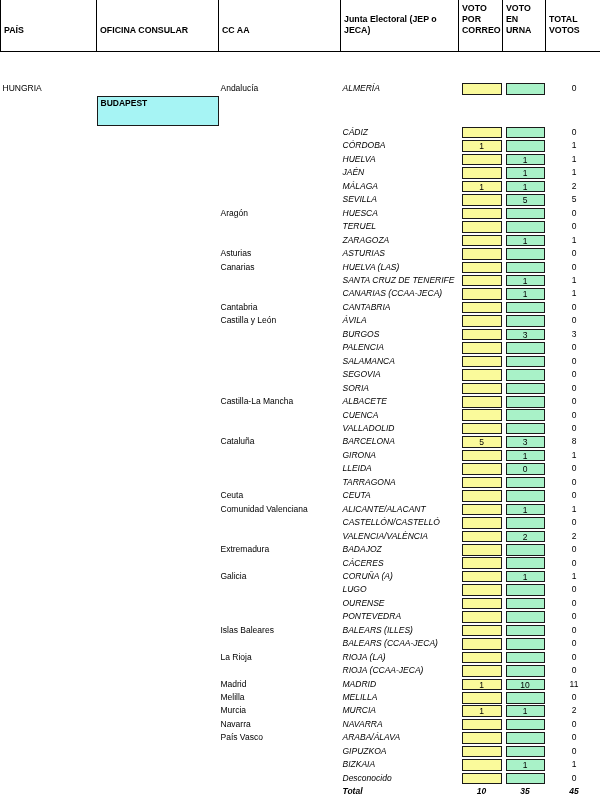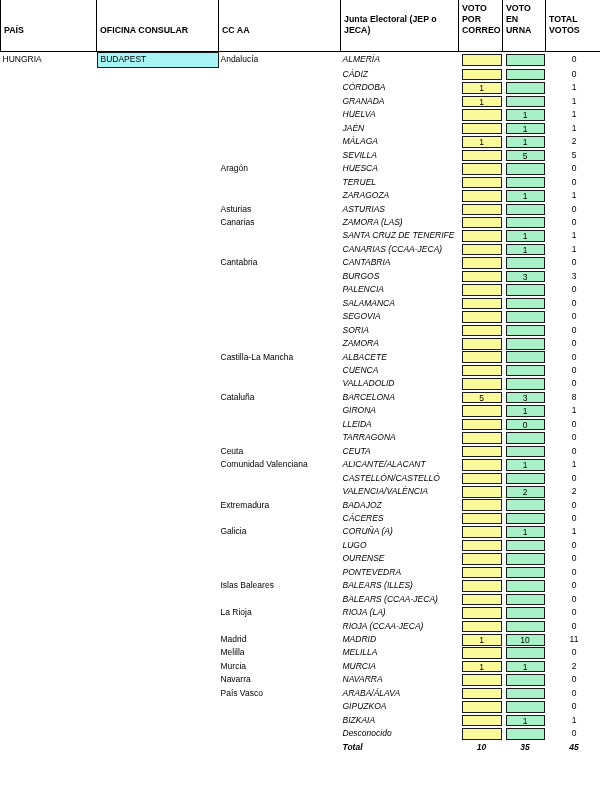--- a/index.html
+++ b/index.html
@@ -73,27 +73,28 @@
   td.urna div{background:#A9F2C8;}
   td.total{text-align:center;padding:0;}
 
   td.jep{padding-left:5px;font-style:italic;}
   td.ccaa{padding-left:3px;}
 
   
   .budapest{
     display:block;
     background:#A6F4F4;
-    font-weight:normal;
+    font-weight:bold;
     border:1.4px solid #1a1a1a;
     box-sizing:border-box;
-    height:16px;line-height:12px;
+    height:30px;line-height:12px;
     padding-left:3px;
     margin-left:-2px;
     margin-right:0px;
+    margin-top:44px;
   }
 
   
   tr.desconocido td, tr.totalrow td{height:13.45px;}
   tr.totalrow td{font-weight:bold;font-style:italic;}
   tr.totalrow td.total, tr.totalrow td.correo, tr.totalrow td.urna{text-align:center;}
   .blankcell{border:0;background:transparent;}
 </style>
 </head>
 <body>
@@ -157,33 +158,20 @@
           </td>
           <td class="urna">
             <div></div>
           </td>
           <td class="total lb rb">1</td>
         </tr>
         <tr class="data-row">
           <td class="lb"></td>
           <td></td>
           <td class="ccaa lb"></td>
-          <td class="jep lb">GRANADA</td>
-          <td class="correo lb">
-            <div>1</div>
-          </td>
-          <td class="urna">
-            <div></div>
-          </td>
-          <td class="total lb rb">1</td>
-        </tr>
-        <tr class="data-row">
-          <td class="lb"></td>
-          <td></td>
-          <td class="ccaa lb"></td>
           <td class="jep lb">HUELVA</td>
           <td class="correo lb">
             <div></div>
           </td>
           <td class="urna">
             <div>1</div>
           </td>
           <td class="total lb rb">1</td>
         </tr>
         <tr class="data-row">
@@ -274,21 +262,21 @@
           </td>
           <td class="urna tb">
             <div></div>
           </td>
           <td class="total lb rb tb">0</td>
         </tr>
         <tr class="data-row">
           <td class="lb"></td>
           <td></td>
           <td class="ccaa lb tb">Canarias</td>
-          <td class="jep lb tb">ZAMORA (LAS)</td>
+          <td class="jep lb tb">HUELVA (LAS)</td>
           <td class="correo lb tb">
             <div></div>
           </td>
           <td class="urna tb">
             <div></div>
           </td>
           <td class="total lb rb tb">0</td>
         </tr>
         <tr class="data-row">
           <td class="lb"></td>
@@ -325,20 +313,33 @@
             <div></div>
           </td>
           <td class="urna tb">
             <div></div>
           </td>
           <td class="total lb rb tb">0</td>
         </tr>
         <tr class="data-row">
           <td class="lb"></td>
           <td></td>
+          <td class="ccaa lb tb">Castilla y León</td>
+          <td class="jep lb tb">ÁVILA</td>
+          <td class="correo lb tb">
+            <div></div>
+          </td>
+          <td class="urna tb">
+            <div></div>
+          </td>
+          <td class="total lb rb tb">0</td>
+        </tr>
+        <tr class="data-row">
+          <td class="lb"></td>
+          <td></td>
           <td class="ccaa lb"></td>
           <td class="jep lb">BURGOS</td>
           <td class="correo lb">
             <div></div>
           </td>
           <td class="urna">
             <div>3</div>
           </td>
           <td class="total lb rb">3</td>
         </tr>
@@ -379,33 +380,20 @@
           <td class="urna">
             <div></div>
           </td>
           <td class="total lb rb">0</td>
         </tr>
         <tr class="data-row">
           <td class="lb"></td>
           <td></td>
           <td class="ccaa lb"></td>
           <td class="jep lb">SORIA</td>
-          <td class="correo lb">
-            <div></div>
-          </td>
-          <td class="urna">
-            <div></div>
-          </td>
-          <td class="total lb rb">0</td>
-        </tr>
-        <tr class="data-row">
-          <td class="lb"></td>
-          <td></td>
-          <td class="ccaa lb"></td>
-          <td class="jep lb">ZAMORA</td>
           <td class="correo lb">
             <div></div>
           </td>
           <td class="urna">
             <div></div>
           </td>
           <td class="total lb rb">0</td>
         </tr>
         <tr class="data-row">
           <td class="lb"></td>

